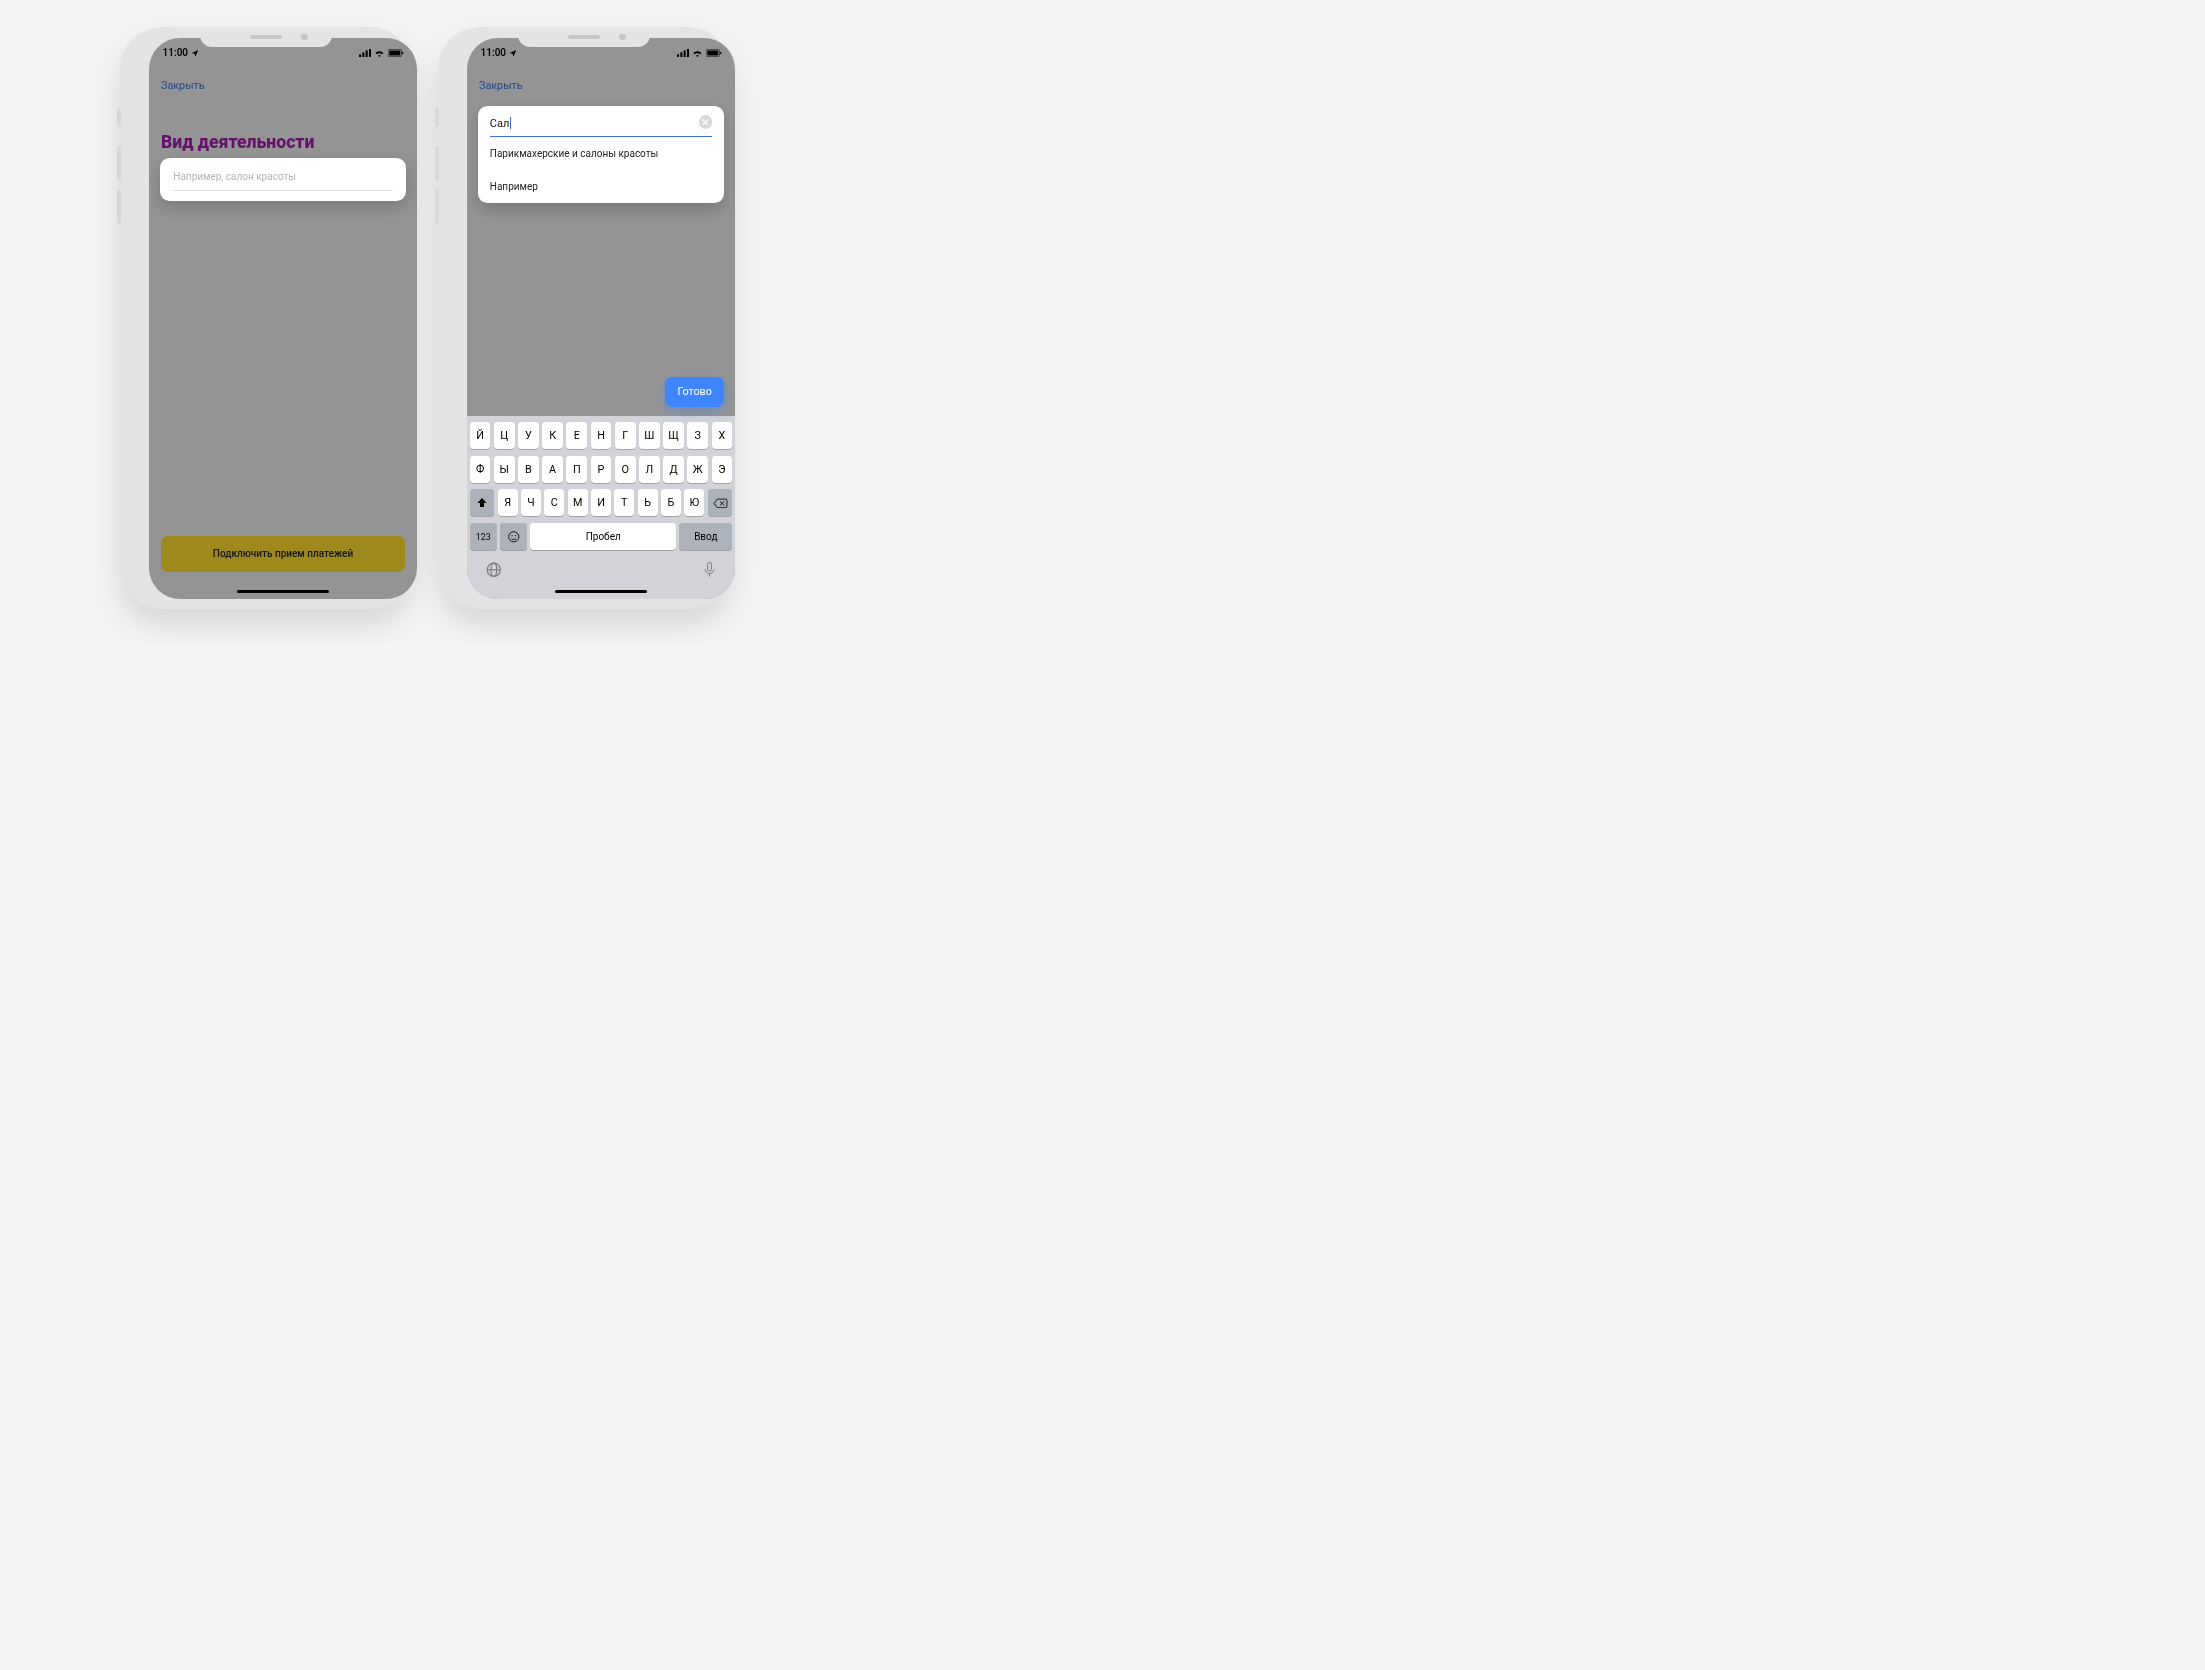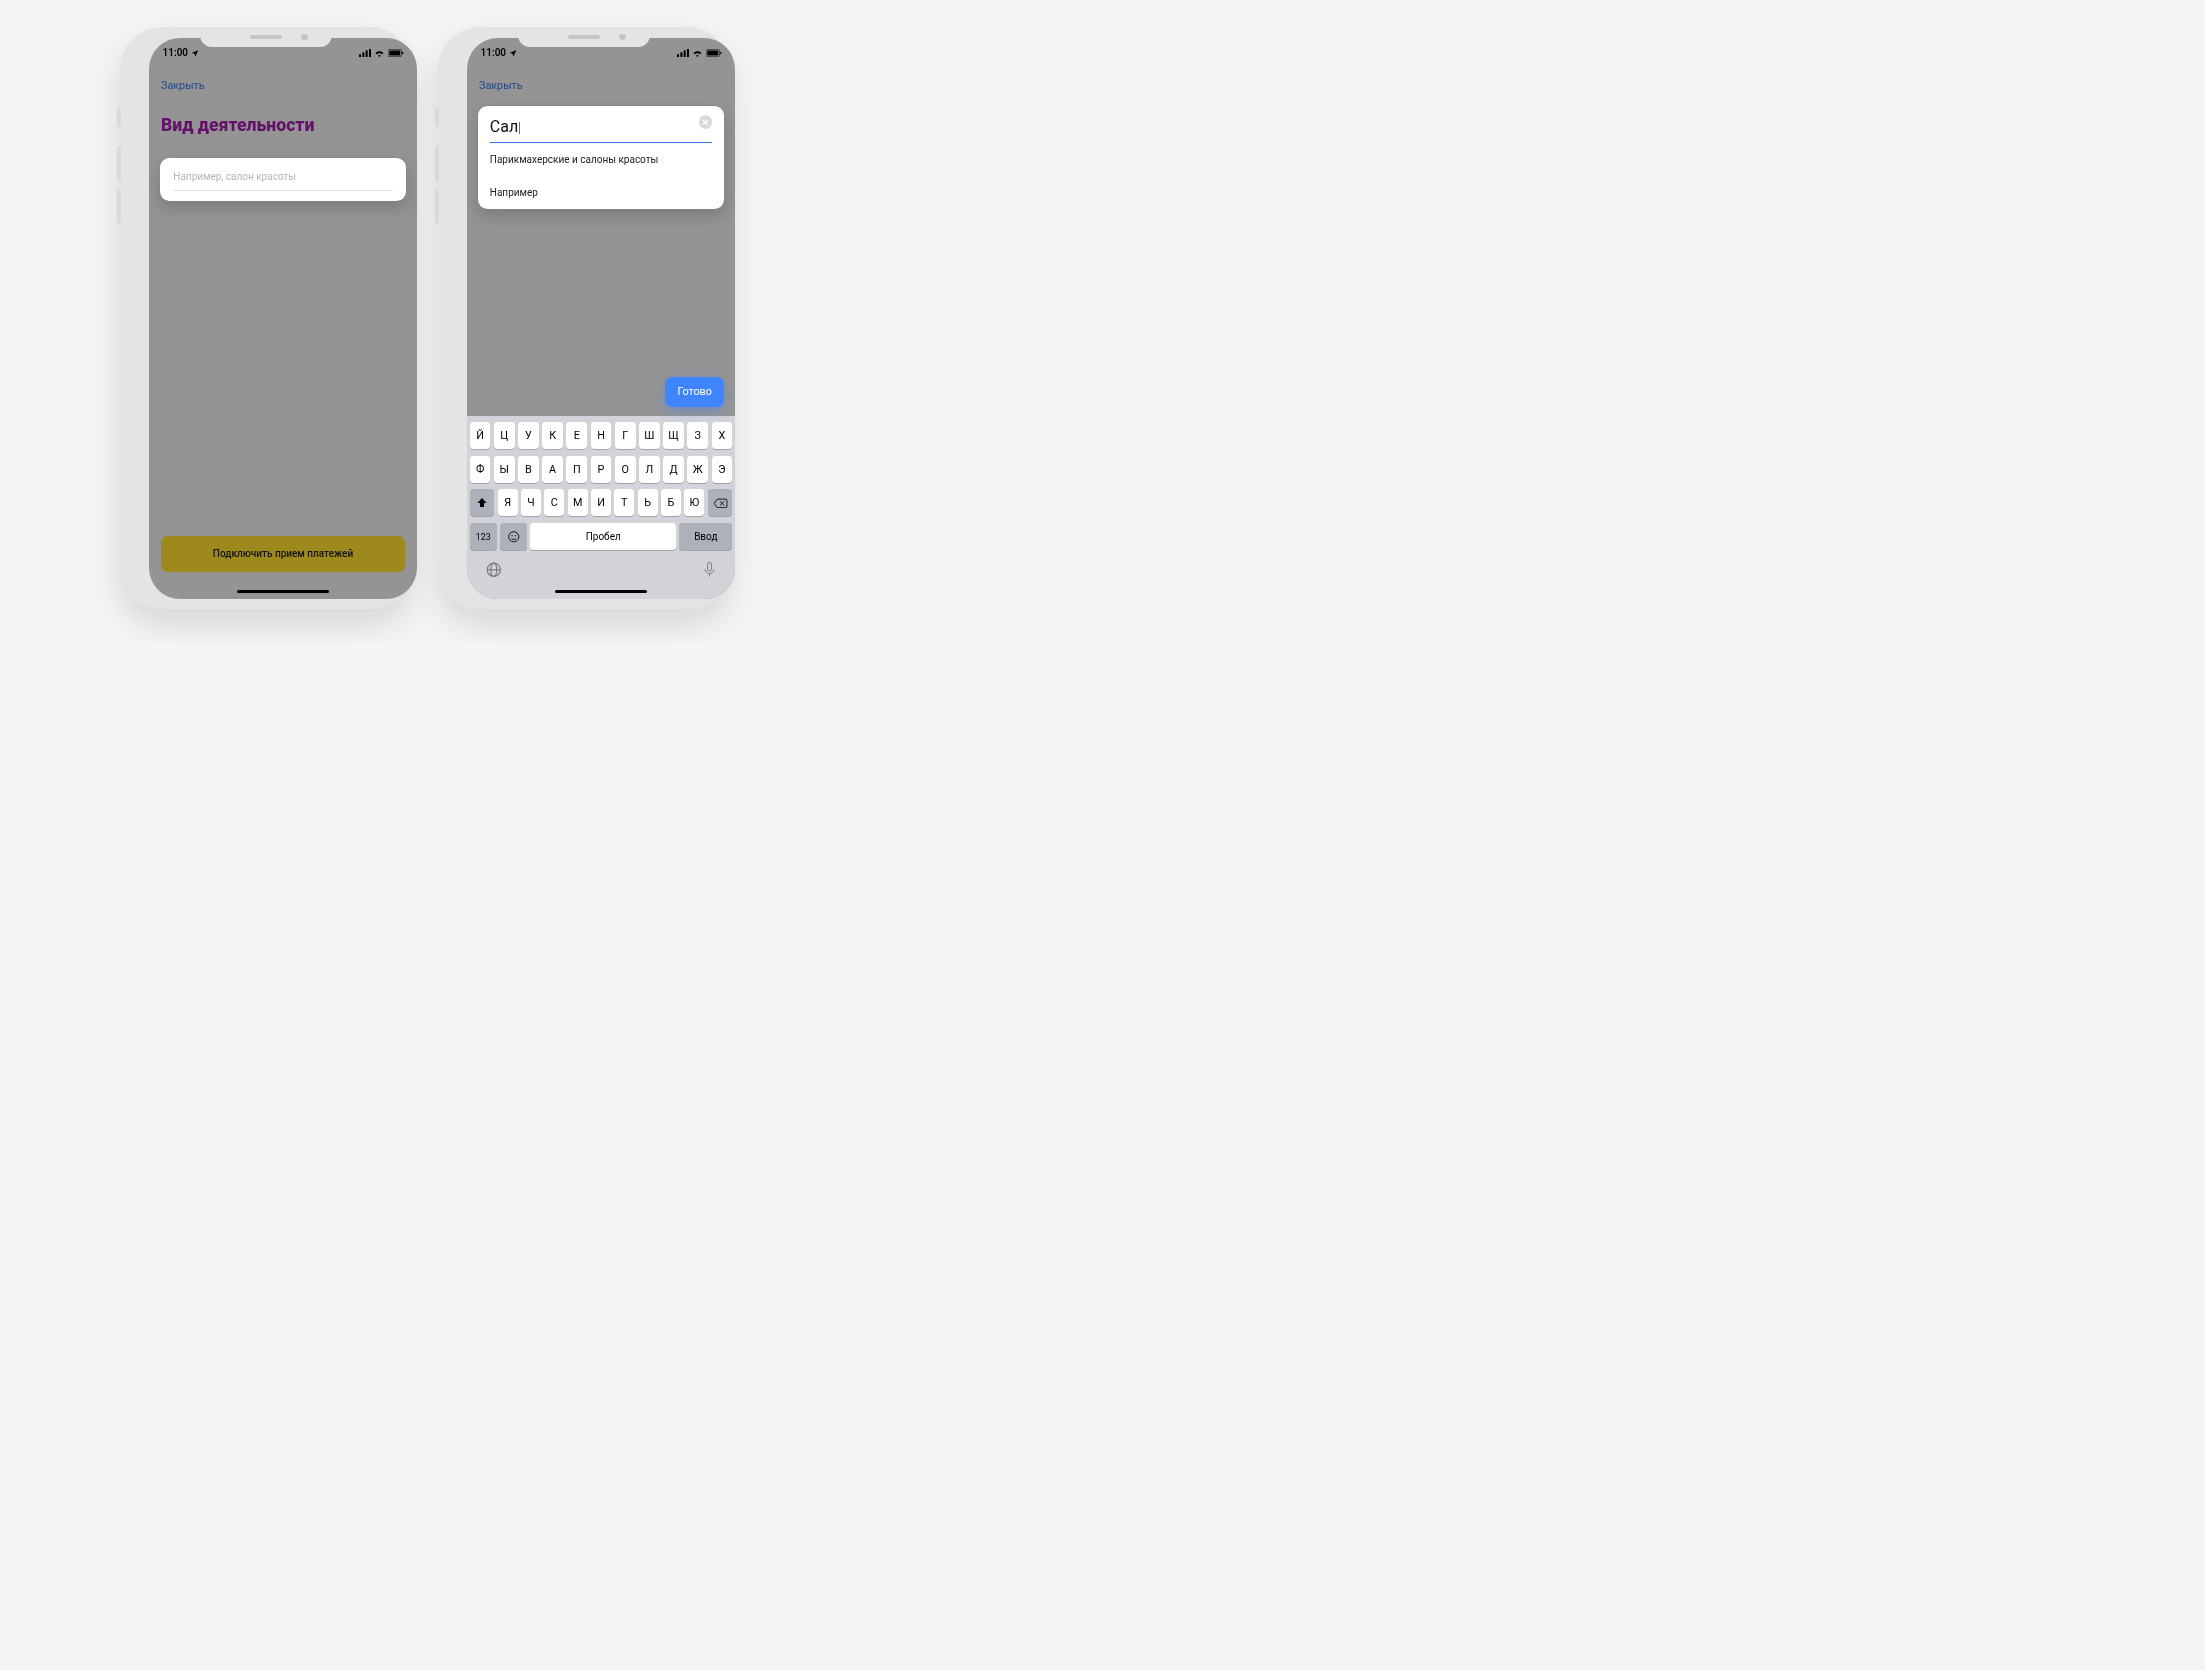--- a/index.html
+++ b/index.html
@@ -96,21 +96,21 @@
 .status-right svg { display: block; }
 
 .content {
   position: absolute;
   top: 30px; left: 0; right: 0; bottom: 0;
   padding: 10.8px 12px 0 12px;
 }
 .close-link {
   color: #3b72d9;
   font-size: 10.8px;
-  margin-bottom: 7px;
+  margin-bottom: 24px;
   display: inline-block;
 }
 .page-title {
   font-size: 17.6px;
   font-weight: 800;
   color: #a21caf;
   margin: 16px 0 13.5px 0;
 }
 
 .card {
@@ -134,21 +134,21 @@
   border-bottom: 0.7px solid #e2e2e2;
   padding-bottom: 6.8px;
 }
 .input-line.active { border-bottom: 1.4px solid #3b72d9; }
 .placeholder-text {
   color: #b5b5b5;
   font-size: 10px;
 }
 .typed-text {
   color: #111;
-  font-size: 16px;
+  font-size: 11px;
 }
 .caret {
   display: inline-block;
   width: 0.7px; height: 12px;
   background: #3b72d9;
   vertical-align: -2px;
   margin-left: 0.7px;
 }
 .clear-btn {
   position: absolute;

